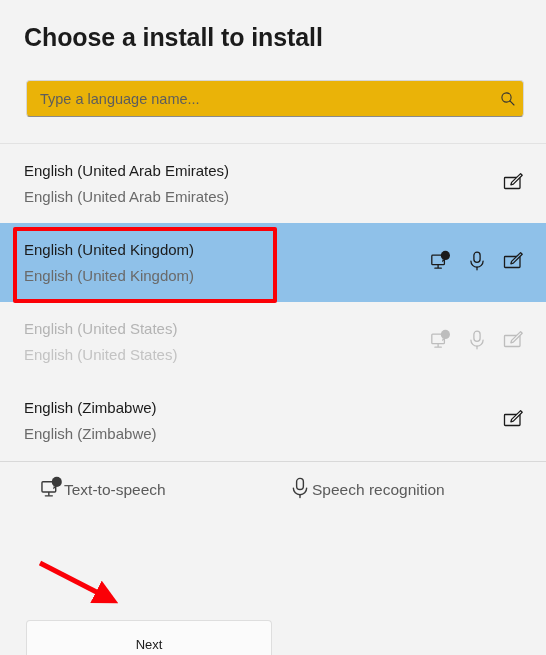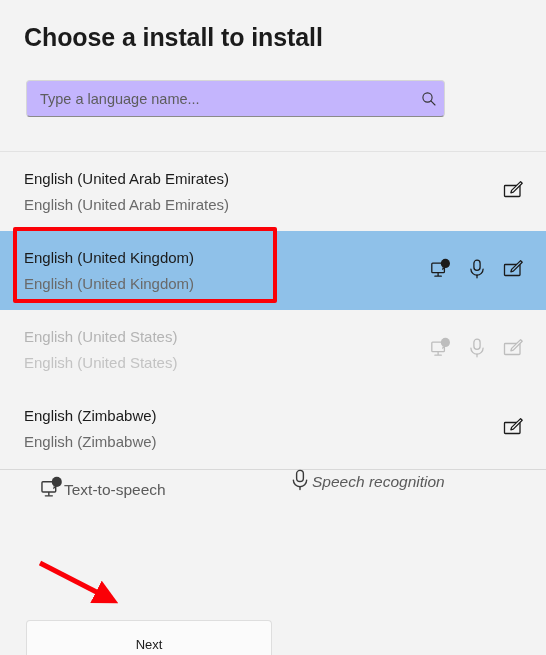--- a/index.html
+++ b/index.html
@@ -28,24 +28,24 @@
     letter-spacing: -0.1px;
     color: #1b1b1b;
     line-height: 34px;
   }
 
   
   .search-wrap {
     position: absolute;
     left: 26px;
     top: 80px;
-    width: 419px;
+    width: 498px;
     height: 37px;
     box-sizing: border-box;
-    background: #c4b5fd;
+    background: #eab308;
     border: 1px solid #d6d6d6;
     border-bottom: 1px solid #8a8a8a;
     border-radius: 4px;
     display: flex;
     align-items: center;
   }
   .search-input {
     flex: 1 1 auto;
     border: 0;
     outline: 0;
@@ -71,21 +71,20 @@
     position: absolute;
     left: 0;
     top: 143px;
     width: 546px;
     height: 319px;
     border-top: 1px solid #e2e2e2;
     border-bottom: 1px solid #d8d8d8;
     box-sizing: border-box;
     overflow: hidden;
     background: #f3f3f3;
-    margin-top: 8px;
   }
   .lang-row {
     position: relative;
     height: 79px;
     box-sizing: border-box;
     padding: 0 0 0 24px;
     display: flex;
     align-items: center;
   }
   .lang-row.selected { background: #8fc1e9; gap: 32px; }
@@ -147,21 +146,21 @@
   }
   .legend-item {
     position: absolute;
     display: flex;
     align-items: center;
     color: #5a5a5a;
     font-size: 15.5px;
   }
   .legend-item .lic { color: #3a3a3a; display: block; }
   .legend-tts { left: 40px; top: 14px; }
-  .legend-sr  { left: 288px; top: 6px; font-style: italic; }
+  .legend-sr  { left: 288px; top: 14px; }
   .legend-hw  { left: 40px; top: 68px; }
 
   
   .footer {
     position: absolute;
     left: 0;
     top: 584px;
     width: 546px;
     height: 71px;
   }

